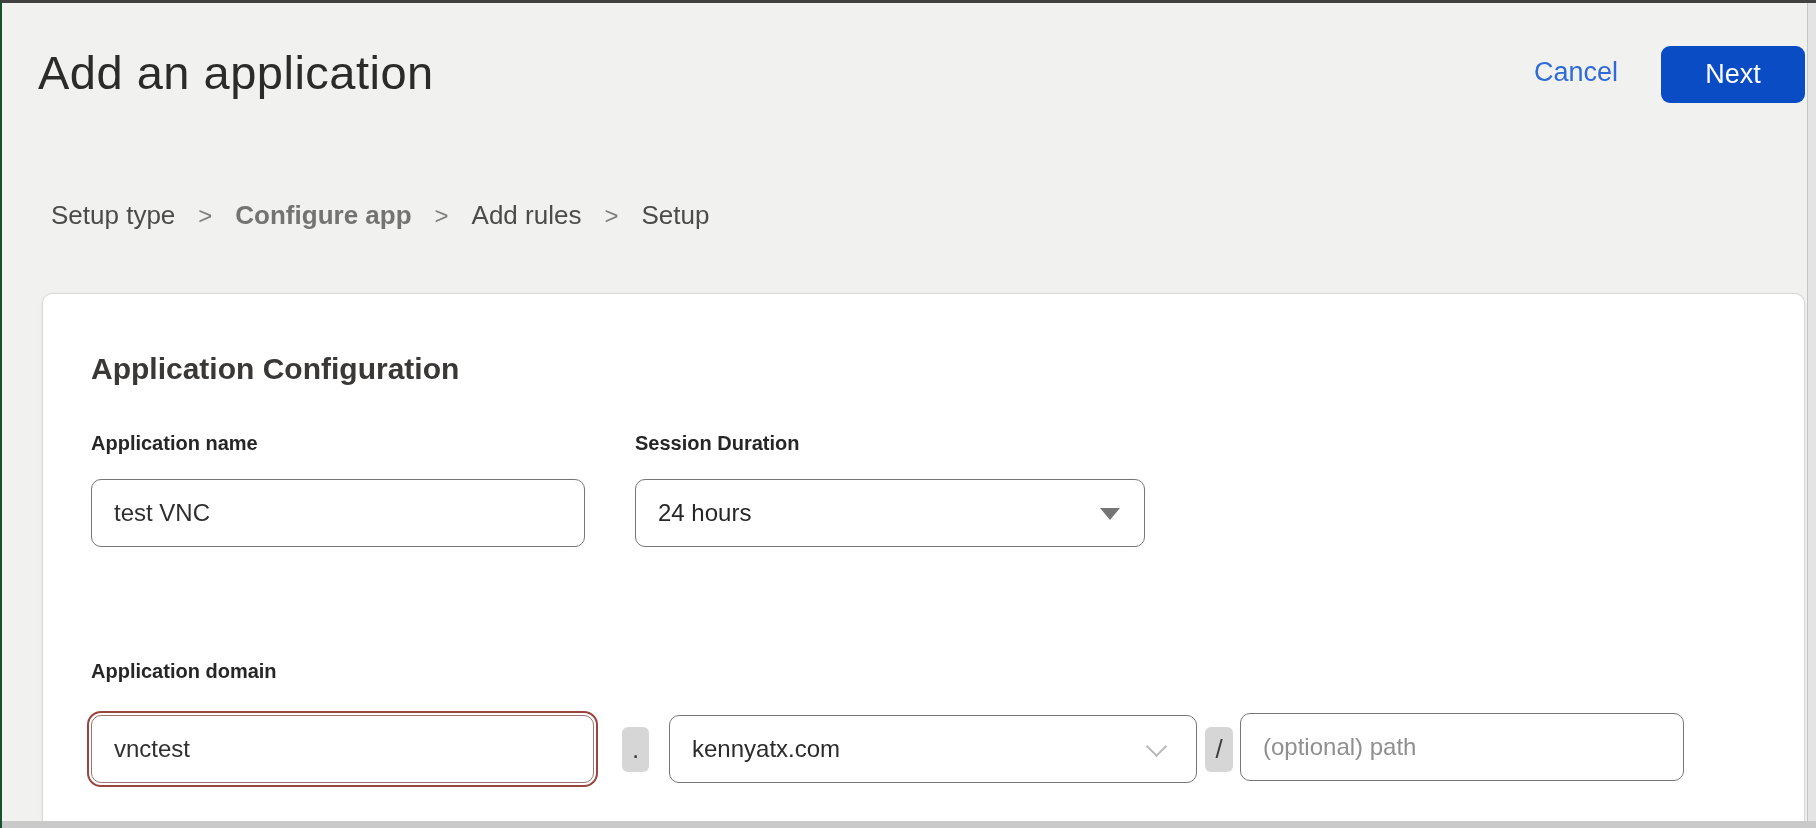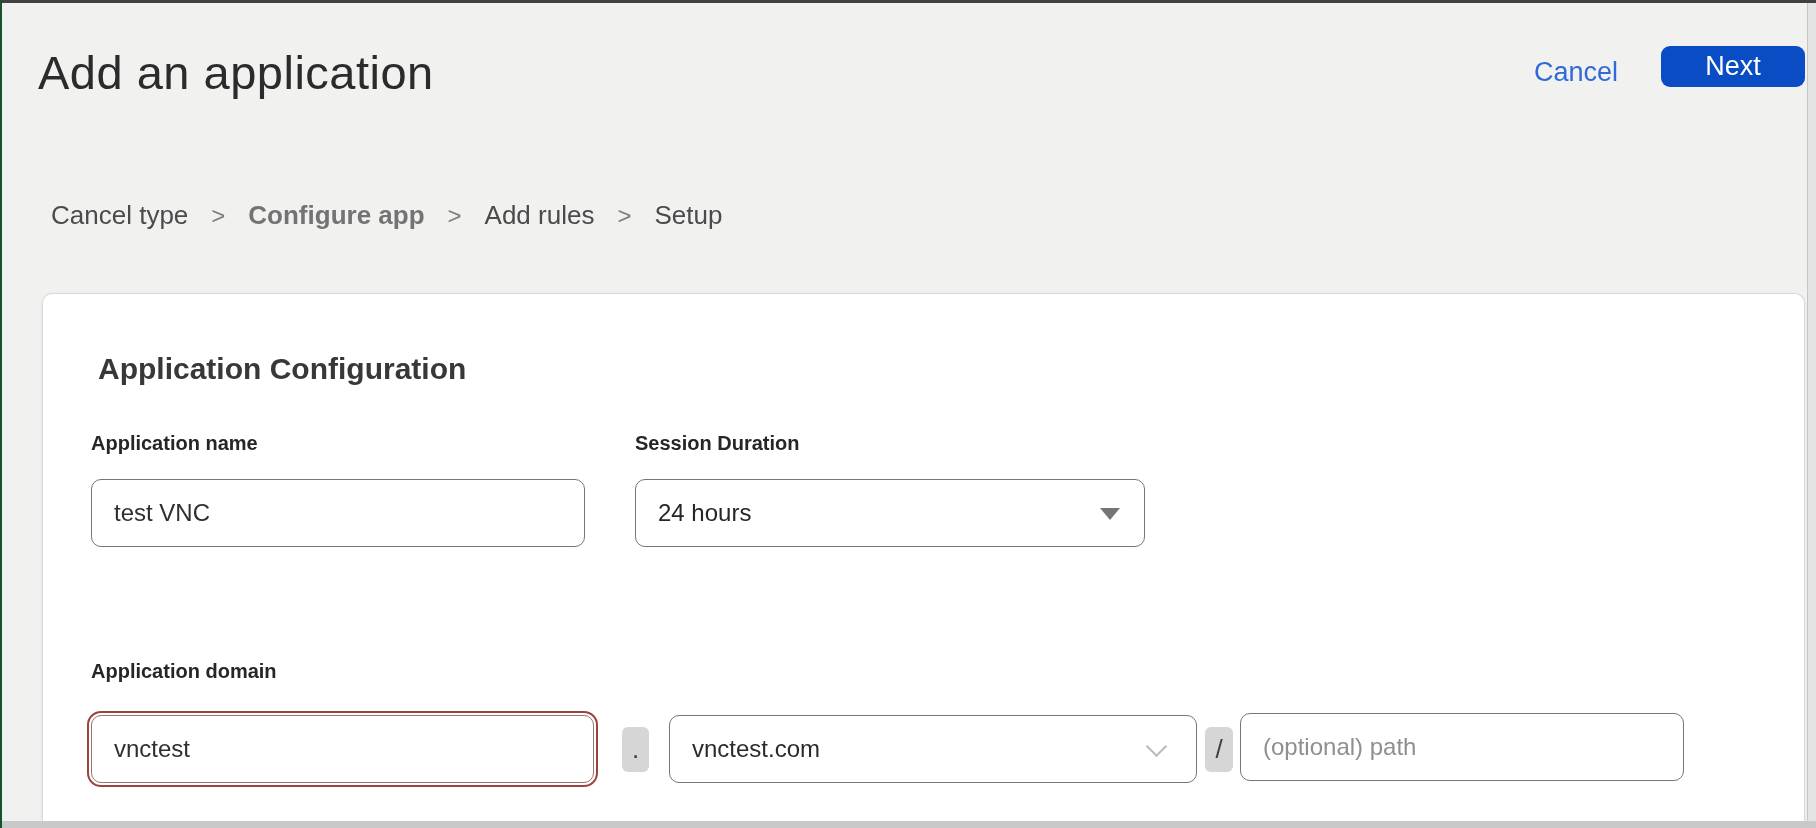--- a/index.html
+++ b/index.html
@@ -27,21 +27,21 @@
     font-size: 47px; font-weight: 400; color: #2b2b2b;
     letter-spacing: 0.5px;
   }
   .cancel-link {
     position: absolute; left: 1532px; top: 54px;
     font-size: 27px; color: #2f6ad6; cursor: pointer;
     background: none; border: none; font-family: inherit;
   }
   .next-btn {
     position: absolute; left: 1659px; top: 43px;
-    width: 144px; height: 41px;
+    width: 144px; height: 57px;
     background: #0a4cc3; color: #ffffff;
     border: none; border-radius: 9px;
     font-size: 27px; font-family: inherit; cursor: pointer;
   }
   .breadcrumb {
     position: absolute; left: 49px; top: 197px;
     display: flex; align-items: center; gap: 23px;
     font-size: 26px; color: #4b4b4b;
   }
   .breadcrumb .sep { color: #7d7d7d; font-size: 24px; }
@@ -49,21 +49,21 @@
   .breadcrumb .step.active { font-weight: 700; color: #737373; text-align: right; }
   .card {
     position: absolute; left: 40px; top: 290px; bottom: 7px;
     width: 1763px;
     background: #ffffff;
     border: 1px solid #d9d9d9; border-bottom: none;
     border-radius: 10px 10px 0 0;
     box-shadow: 0 1px 4px rgba(0,0,0,0.05);
   }
   .section-title {
-    position: absolute; left: 55px; top: 58px;
+    position: absolute; left: 48px; top: 58px;
     font-size: 30px; font-weight: 700; color: #3a3836;
   }
   .field-label {
     position: absolute;
     font-size: 20px; font-weight: 700; color: #262626;
   }
   .lbl-name    { left: 48px;  top: 138px; }
   .lbl-session { left: 592px; top: 138px; }
   .lbl-domain  { left: 48px;  top: 366px; }
   .text-input {
@@ -117,21 +117,21 @@
 <body>
 
 <div class="screen">
 
   <h1 class="page-title">Add an application</h1>
 
   <button class="cancel-link">Cancel</button>
   <button class="next-btn">Next</button>
 
   <nav class="breadcrumb">
-    <span class="step">Cancel type</span>
+    <span class="step">Setup type</span>
     <span class="sep">&gt;</span>
     <span class="step active">Configure app</span>
     <span class="sep">&gt;</span>
     <span class="step">Add rules</span>
     <span class="sep">&gt;</span>
     <span class="step">Setup</span>
   </nav>
 
   <section class="card">
 
@@ -146,21 +146,21 @@
       <span class="caret-down"></span>
     </div>
 
     <label class="field-label lbl-domain">Application domain</label>
 
     <input class="text-input inp-subdomain" type="text" value="vnctest" style="">
 
     <span class="sep-box sep-dot">.</span>
 
     <div class="select-box sel-domain">
-      <span>vnctest.com</span>
+      <span>kennyatx.com</span>
       <span class="chevron-down"></span>
     </div>
 
     <span class="sep-box sep-slash">/</span>
 
     <input class="text-input inp-path" type="text" placeholder="(optional) path" style="">
 
   </section>
 
   <div class="right-edge"></div>

